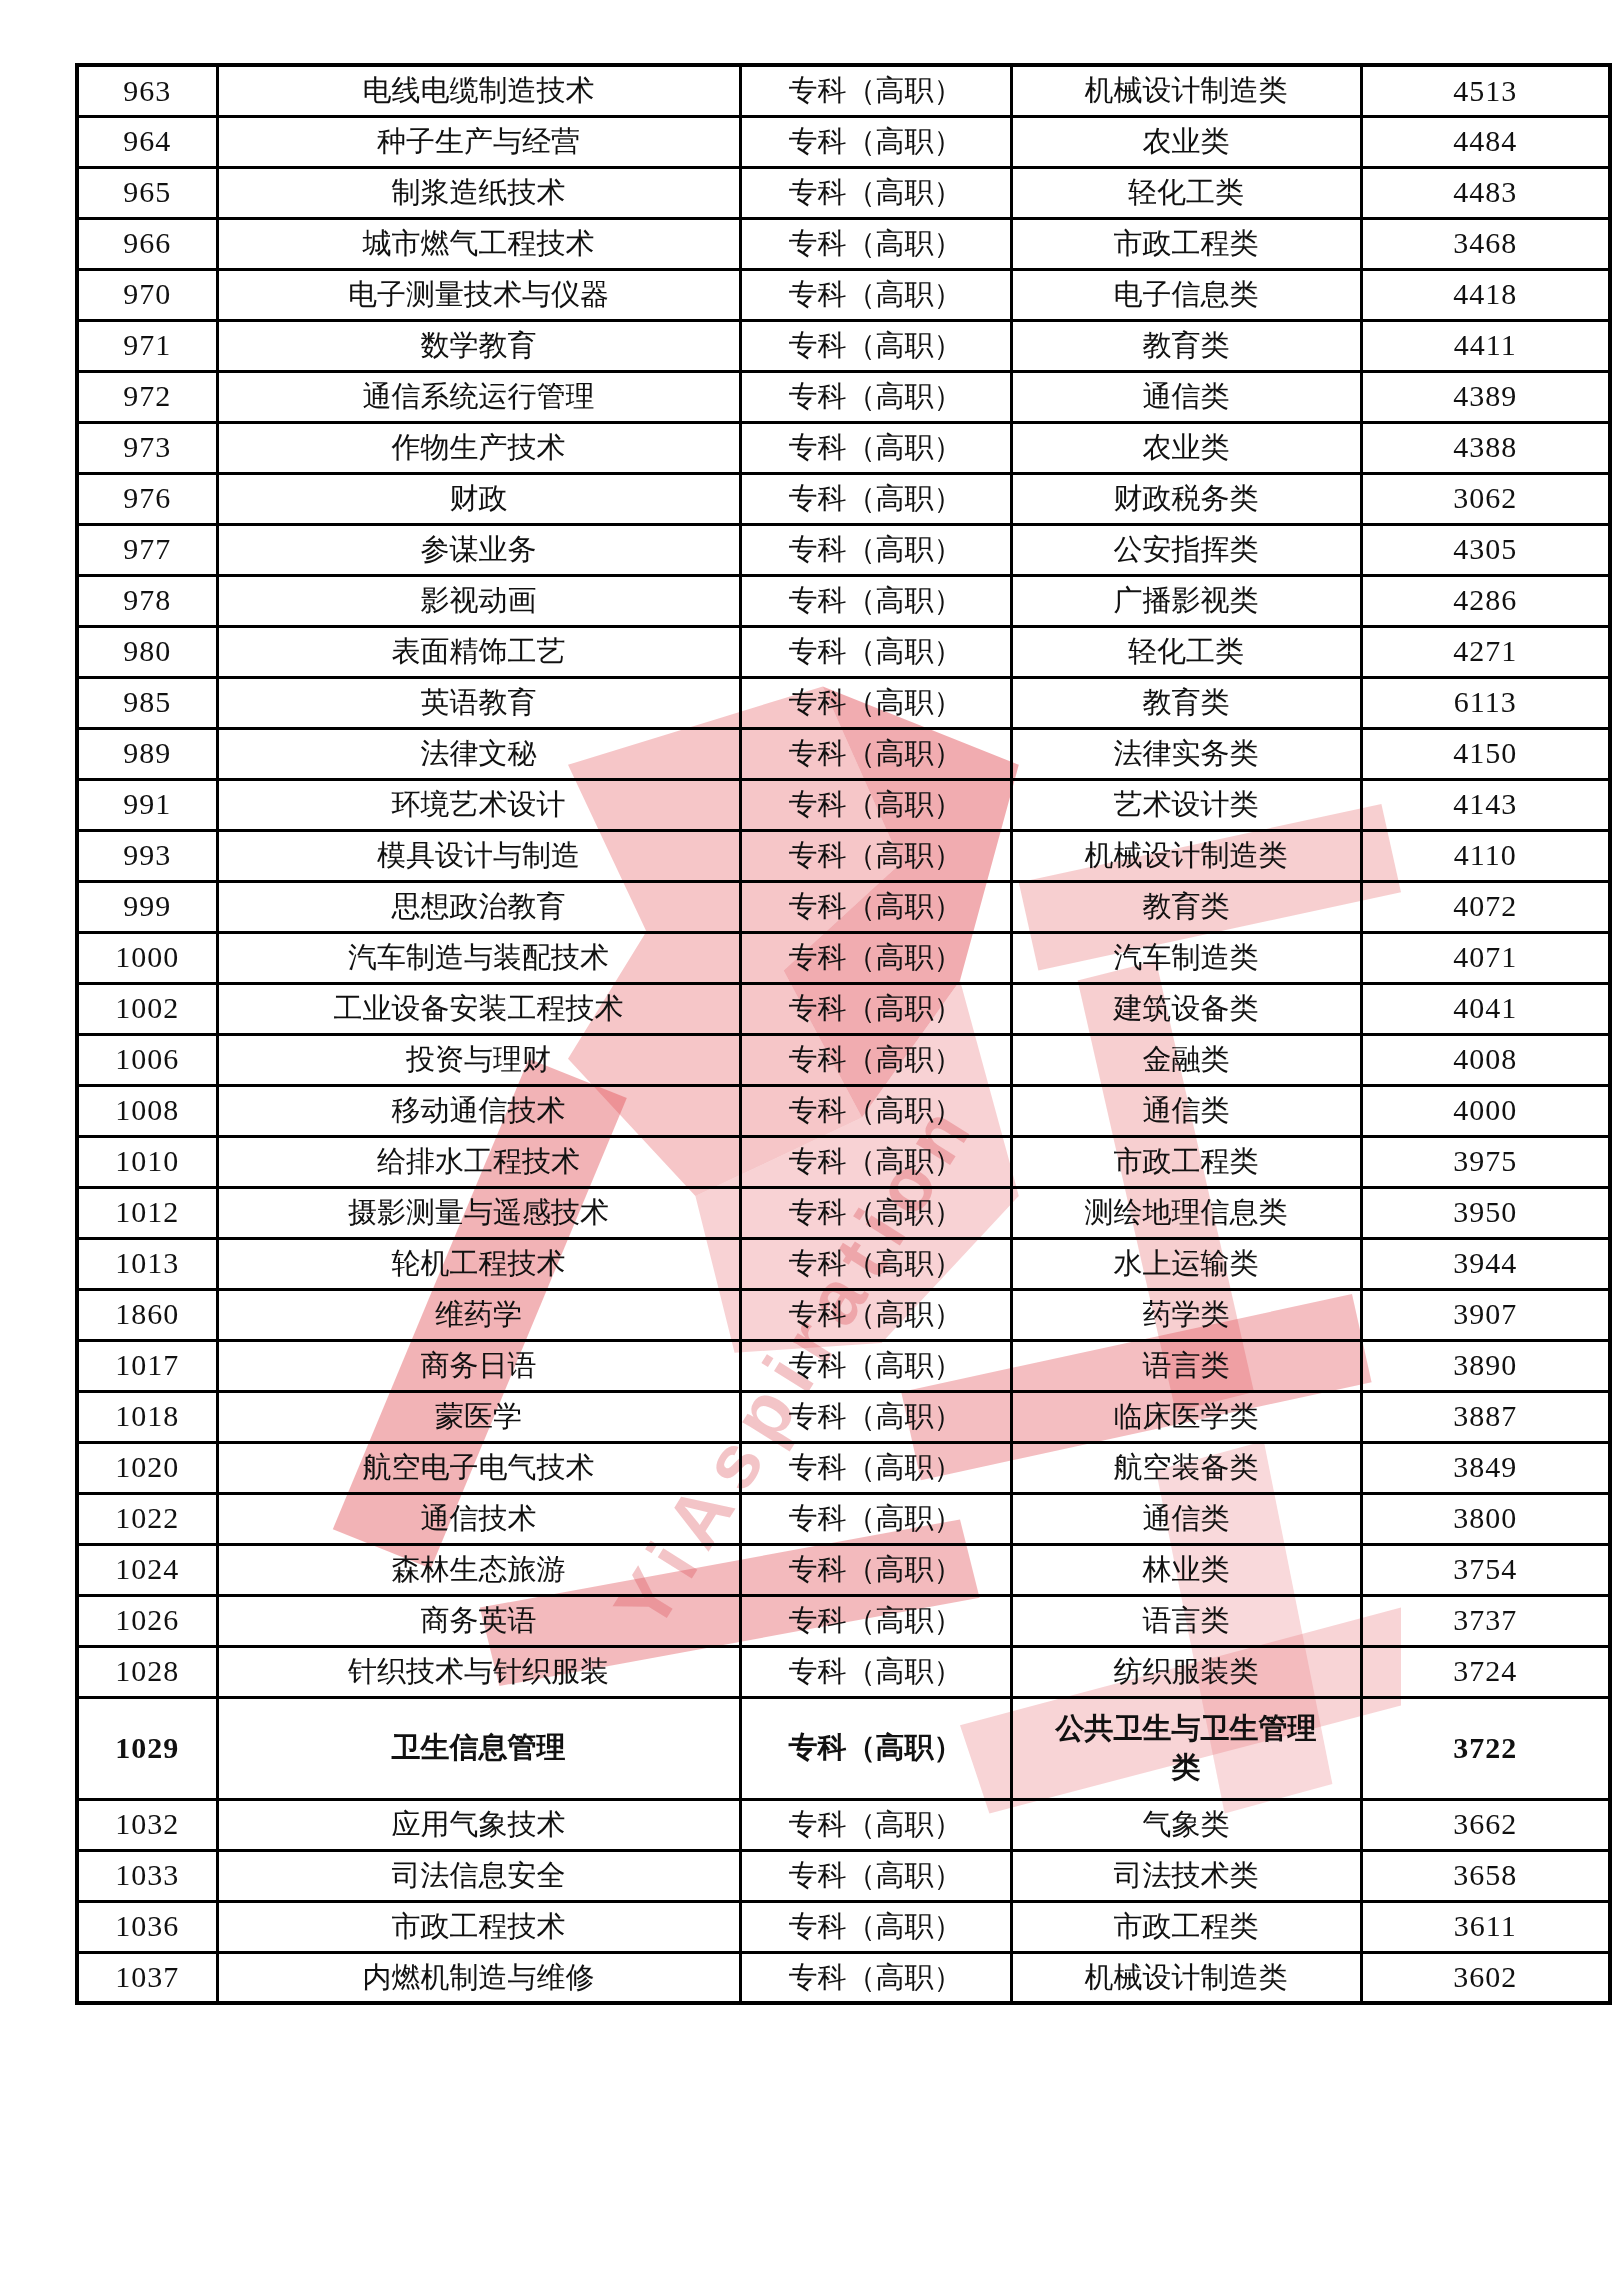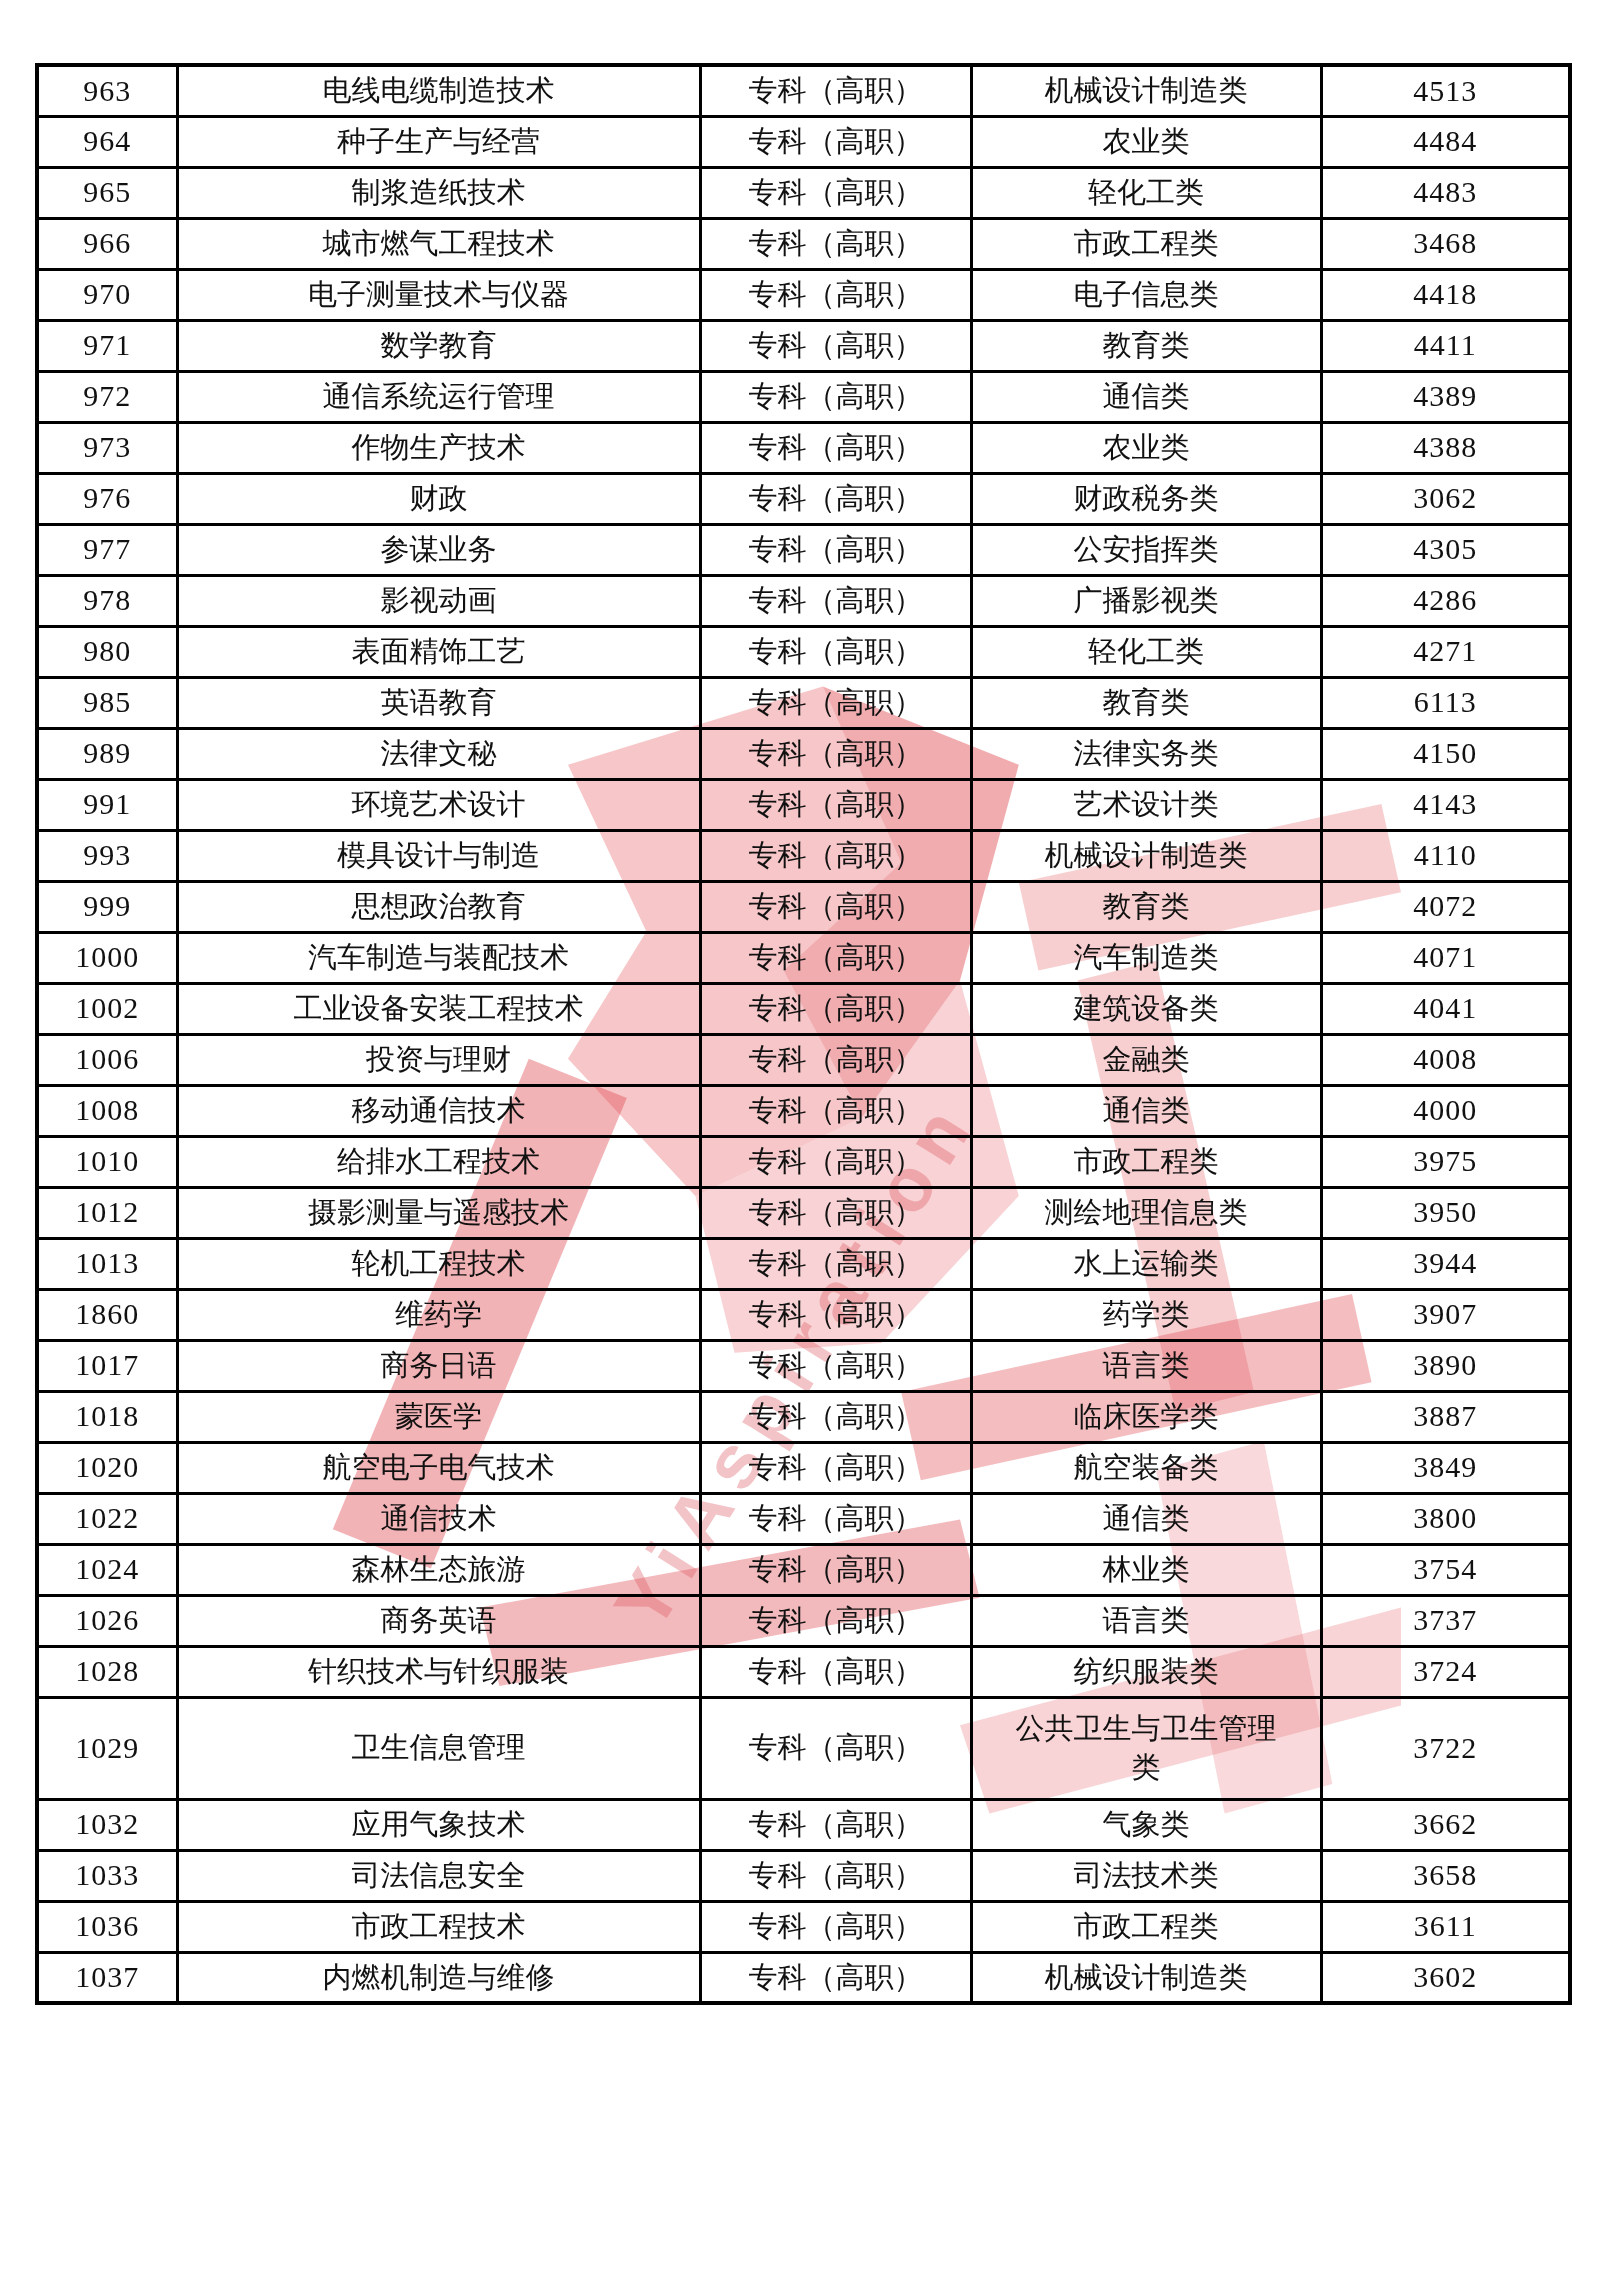--- a/index.html
+++ b/index.html
@@ -36,24 +36,24 @@
     background:transparent;
   }
   .score-table td{
     border:3.9px solid #000;
     text-align:center;vertical-align:middle;
     font-size:29px;color:#111;
     padding:2px 5.9px;
     line-height:1.35;
   }
   .score-table tr{height:51px;}
-  .score-table tr.tall{height:102px;}
+  .score-table tr.tall{height:102px;font-weight:bold;}
   td.c-no,td.c-code{font-size:30px;letter-spacing:1px;}
   td.c-cat{padding:2px 43px;}
-  .score-table{border:4.9px solid #000;}
+  .score-table{border:4.9px solid #000;margin-left:40px;}
 </style>
 </head>
 <body>
 
 <div class="page">
 
   <div class="watermark">
     <svg class="wm-svg" viewBox="0 0 1150 1400">
       <g fill="rgba(232,113,118,0.40)">
 

